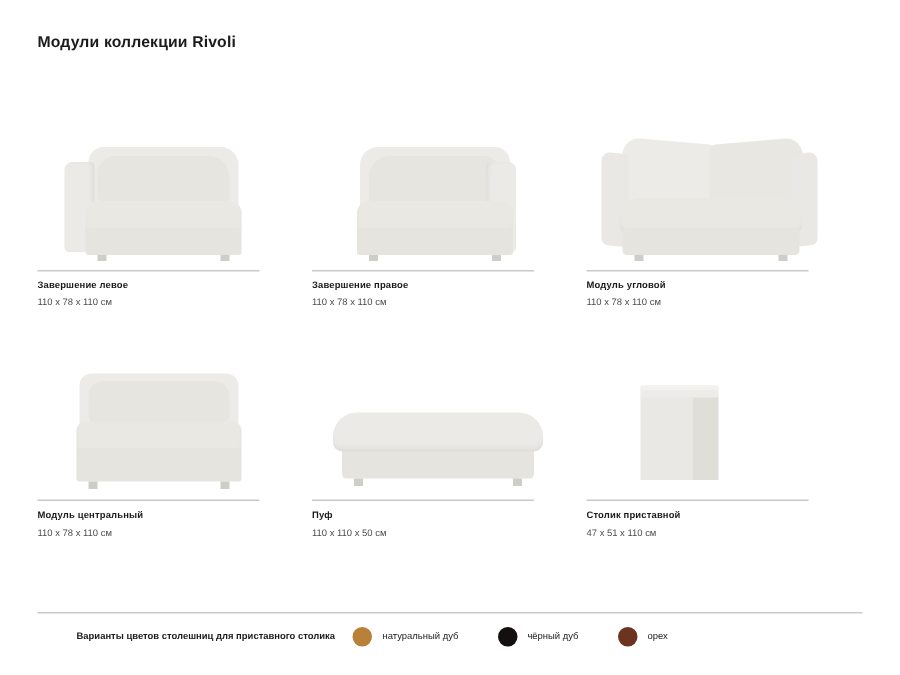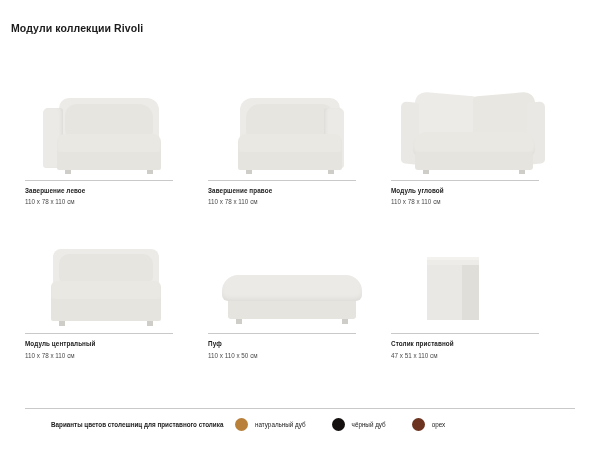--- a/index.html
+++ b/index.html
@@ -12,21 +12,21 @@
     overflow: hidden;
   }
   .page {
     position: relative;
     width: 600px; height: 450px;
     background: #ffffff;
     padding: 0;
   }
   .title {
     position: absolute;
-    left: 11px; top: 22px;
+    left: 25px; top: 22px;
     font-size: 10.5px;
     font-weight: bold;
     letter-spacing: 0.1px;
     color: #1b1b1b;
   }
   .grid {
     position: absolute;
     left: 25px; top: 75px;
     width: 550px;
   }

